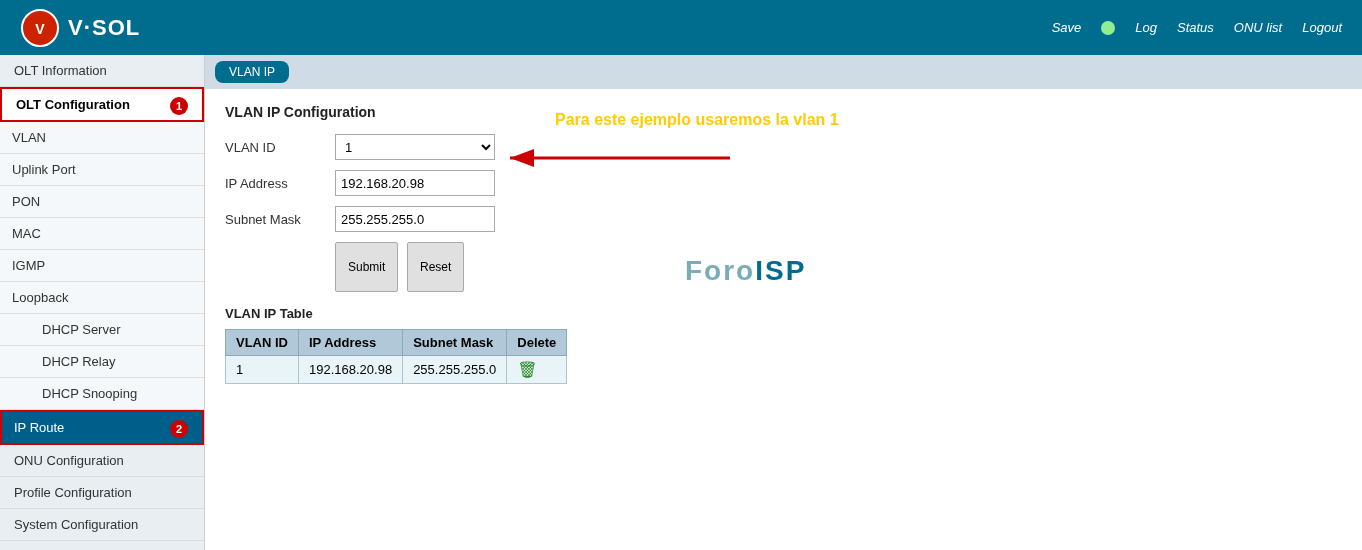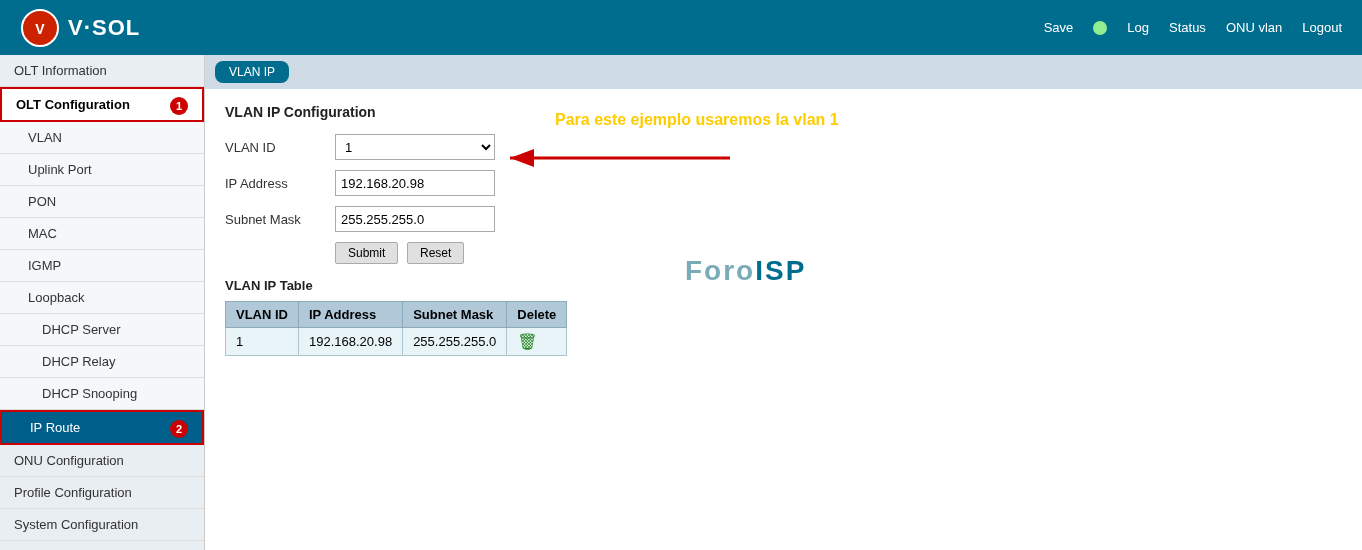--- a/index.html
+++ b/index.html
@@ -27,20 +27,21 @@
       color: white;
       font-size: 22px;
       font-weight: bold;
       letter-spacing: 1px;
     }
     .header-right {
       display: flex;
       align-items: flex-end;
       gap: 20px;
       color: white;
+      font-style: italic;
     }
     .header-right a {
       color: white;
       text-decoration: none;
       font-size: 13px;
     }
     .save-btn {
       color: white;
       font-size: 13px;
       cursor: pointer;
@@ -74,21 +75,21 @@
       border-bottom: 1px solid #ddd;
       font-size: 13px;
     }
     .sidebar-item.active-parent {
       background: white;
       border: 2px solid #cc0000;
       color: #000;
       font-weight: bold;
     }
     .sidebar-item.sub {
-      padding-left: 28px;
+      padding-left: 12px;
       background: #f5f8fa;
     }
     .sidebar-item.active-sub {
       background: #005f8a;
       color: white;
       border: 2px solid #cc0000;
     }
     .badge {
       display: inline-block;
       background: #cc0000;
@@ -155,21 +156,21 @@
       padding: 3px 5px;
       border: 1px solid #aaa;
       font-size: 13px;
       height: 26px;
     }
     .btn-row {
       margin-top: 8px;
       margin-left: 110px;
     }
     .btn {
-      padding: 3px 12px;
+      padding: 17px 12px;
       font-size: 12px;
       cursor: pointer;
       border: 1px solid #aaa;
       background: #e0e0e0;
       margin-right: 5px;
       border-radius: 2px;
     }
 
     .table-section-title {
       font-weight: bold;
@@ -210,21 +211,21 @@
       <circle cx="20" cy="20" r="18" fill="#cc2200" stroke="white" stroke-width="2"></circle>
       <text x="20" y="26" text-anchor="middle" fill="white" font-size="14" font-weight="bold">V</text>
     </svg>
     <span class="logo-text">V·SOL</span>
   </div>
   <div class="header-right">
     <span class="save-btn">Save</span>
     <span class="status-dot"></span>
     <a href="#">Log</a>
     <a href="#">Status</a>
-    <a href="#">ONU vlan</a>
+    <a href="#">ONU list</a>
     <a href="#">Logout</a>
   </div>
 </div>
 
 <div class="main-layout">
 
   <div class="sidebar">
     <div class="sidebar-item">
       <span>OLT Information</span>
     </div>

